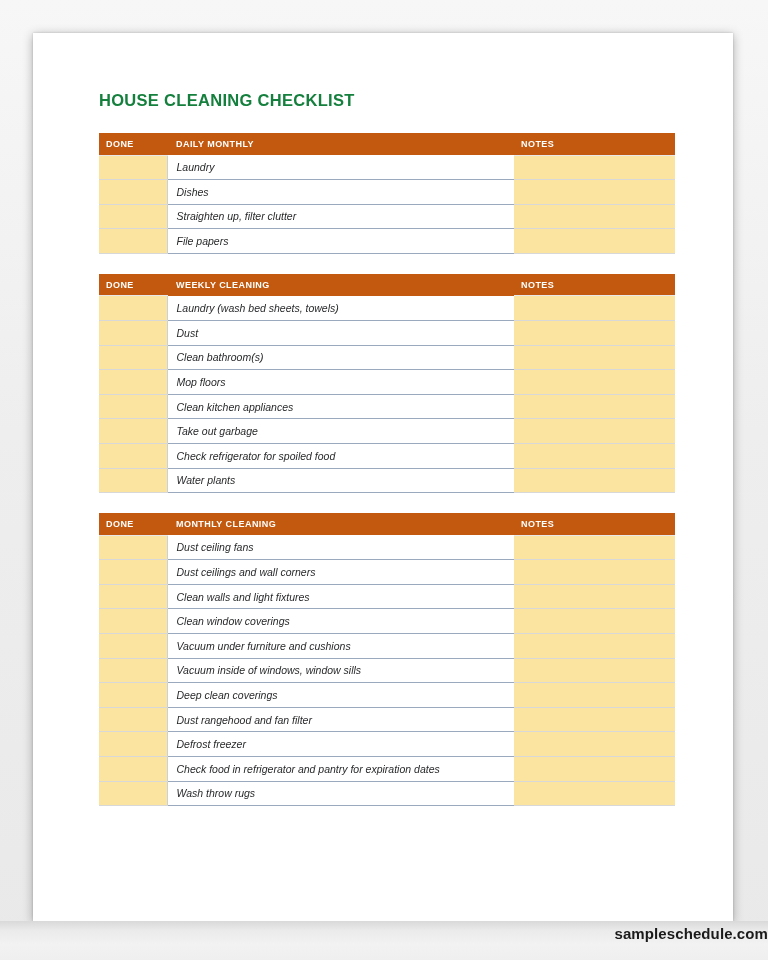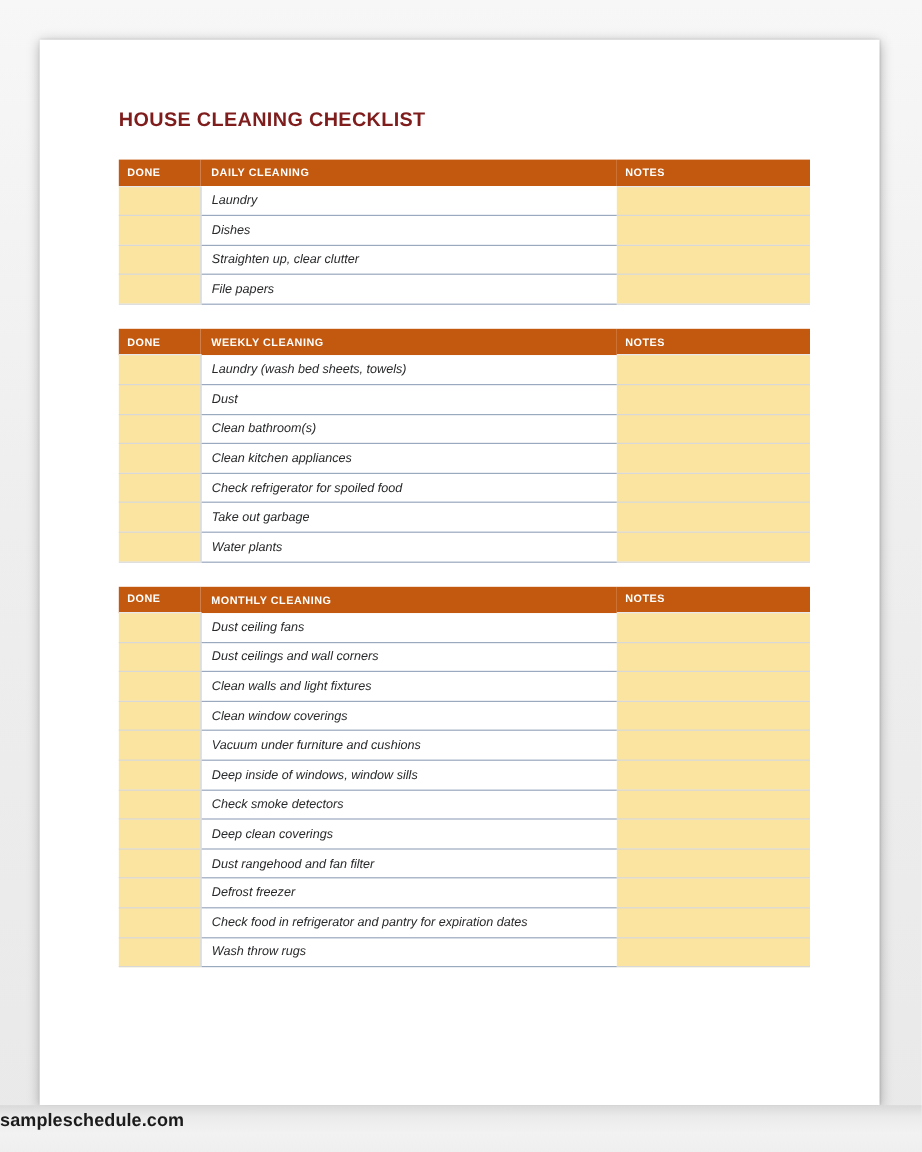--- a/index.html
+++ b/index.html
@@ -33,21 +33,21 @@
   }
 
   
   .doc-title {
     position: absolute;
     left: 66px;
     top: 58px;
     font-size: 16.5px;
     font-weight: bold;
     letter-spacing: 0.3px;
-    color: #7f1d1d;
+    color: #15803d;
     white-space: nowrap;
   }
 
   
   .tables {
     position: absolute;
     left: 66px;
     top: 100px;
     width: 576px;
   }
@@ -115,21 +115,21 @@
     top: 921px;
     width: 768px;
     height: 39px;
     background: linear-gradient(180deg, #d9d9d9 0%, #ebebeb 25%, #f2f2f2 60%, #efefef 100%);
   }
   .footer-text {
     position: absolute;
     left: 0;
     top: 925px;
     width: 768px;
-    text-align: left;
+    text-align: right;
     font-size: 15px;
     font-weight: bold;
     color: #1b1b1b;
     letter-spacing: 0.1px;
   }
 </style>
 </head>
 <body>
 
 <div class="backdrop">
@@ -143,38 +143,38 @@
     <div class="section">
           <table class="checklist">
             <colgroup>
               <col class="c-done">
               <col class="c-task">
               <col class="c-notes">
             </colgroup>
             <thead>
               <tr>
                 <th class="h-done">DONE</th>
-                <th class="h-task">DAILY CLEANING</th>
+                <th class="h-task">DAILY MONTHLY</th>
                 <th class="h-notes">NOTES</th>
               </tr>
             </thead>
             <tbody>
               <tr>
                 <td class="cell-done"></td>
                 <td class="cell-task">Laundry</td>
                 <td class="cell-notes"></td>
               </tr>
               <tr>
                 <td class="cell-done"></td>
                 <td class="cell-task">Dishes</td>
                 <td class="cell-notes"></td>
               </tr>
               <tr>
                 <td class="cell-done"></td>
-                <td class="cell-task">Straighten up, clear clutter</td>
+                <td class="cell-task">Straighten up, filter clutter</td>
                 <td class="cell-notes"></td>
               </tr>
               <tr>
                 <td class="cell-done"></td>
                 <td class="cell-task">File papers</td>
                 <td class="cell-notes"></td>
               </tr>
             </tbody>
           </table>
         </div>
@@ -203,31 +203,36 @@
                 <td class="cell-task">Dust</td>
                 <td class="cell-notes"></td>
               </tr>
               <tr>
                 <td class="cell-done"></td>
                 <td class="cell-task">Clean bathroom(s)</td>
                 <td class="cell-notes"></td>
               </tr>
               <tr>
                 <td class="cell-done"></td>
+                <td class="cell-task">Mop floors</td>
+                <td class="cell-notes"></td>
+              </tr>
+              <tr>
+                <td class="cell-done"></td>
                 <td class="cell-task">Clean kitchen appliances</td>
                 <td class="cell-notes"></td>
               </tr>
               <tr>
                 <td class="cell-done"></td>
+                <td class="cell-task">Take out garbage</td>
+                <td class="cell-notes"></td>
+              </tr>
+              <tr>
+                <td class="cell-done"></td>
                 <td class="cell-task">Check refrigerator for spoiled food</td>
-                <td class="cell-notes"></td>
-              </tr>
-              <tr>
-                <td class="cell-done"></td>
-                <td class="cell-task">Take out garbage</td>
                 <td class="cell-notes"></td>
               </tr>
               <tr>
                 <td class="cell-done"></td>
                 <td class="cell-task">Water plants</td>
                 <td class="cell-notes"></td>
               </tr>
             </tbody>
           </table>
         </div>
@@ -266,26 +271,21 @@
                 <td class="cell-task">Clean window coverings</td>
                 <td class="cell-notes"></td>
               </tr>
               <tr>
                 <td class="cell-done"></td>
                 <td class="cell-task">Vacuum under furniture and cushions</td>
                 <td class="cell-notes"></td>
               </tr>
               <tr>
                 <td class="cell-done"></td>
-                <td class="cell-task">Deep inside of windows, window sills</td>
-                <td class="cell-notes"></td>
-              </tr>
-              <tr>
-                <td class="cell-done"></td>
-                <td class="cell-task">Check smoke detectors</td>
+                <td class="cell-task">Vacuum inside of windows, window sills</td>
                 <td class="cell-notes"></td>
               </tr>
               <tr>
                 <td class="cell-done"></td>
                 <td class="cell-task">Deep clean coverings</td>
                 <td class="cell-notes"></td>
               </tr>
               <tr>
                 <td class="cell-done"></td>
                 <td class="cell-task">Dust rangehood and fan filter</td>

